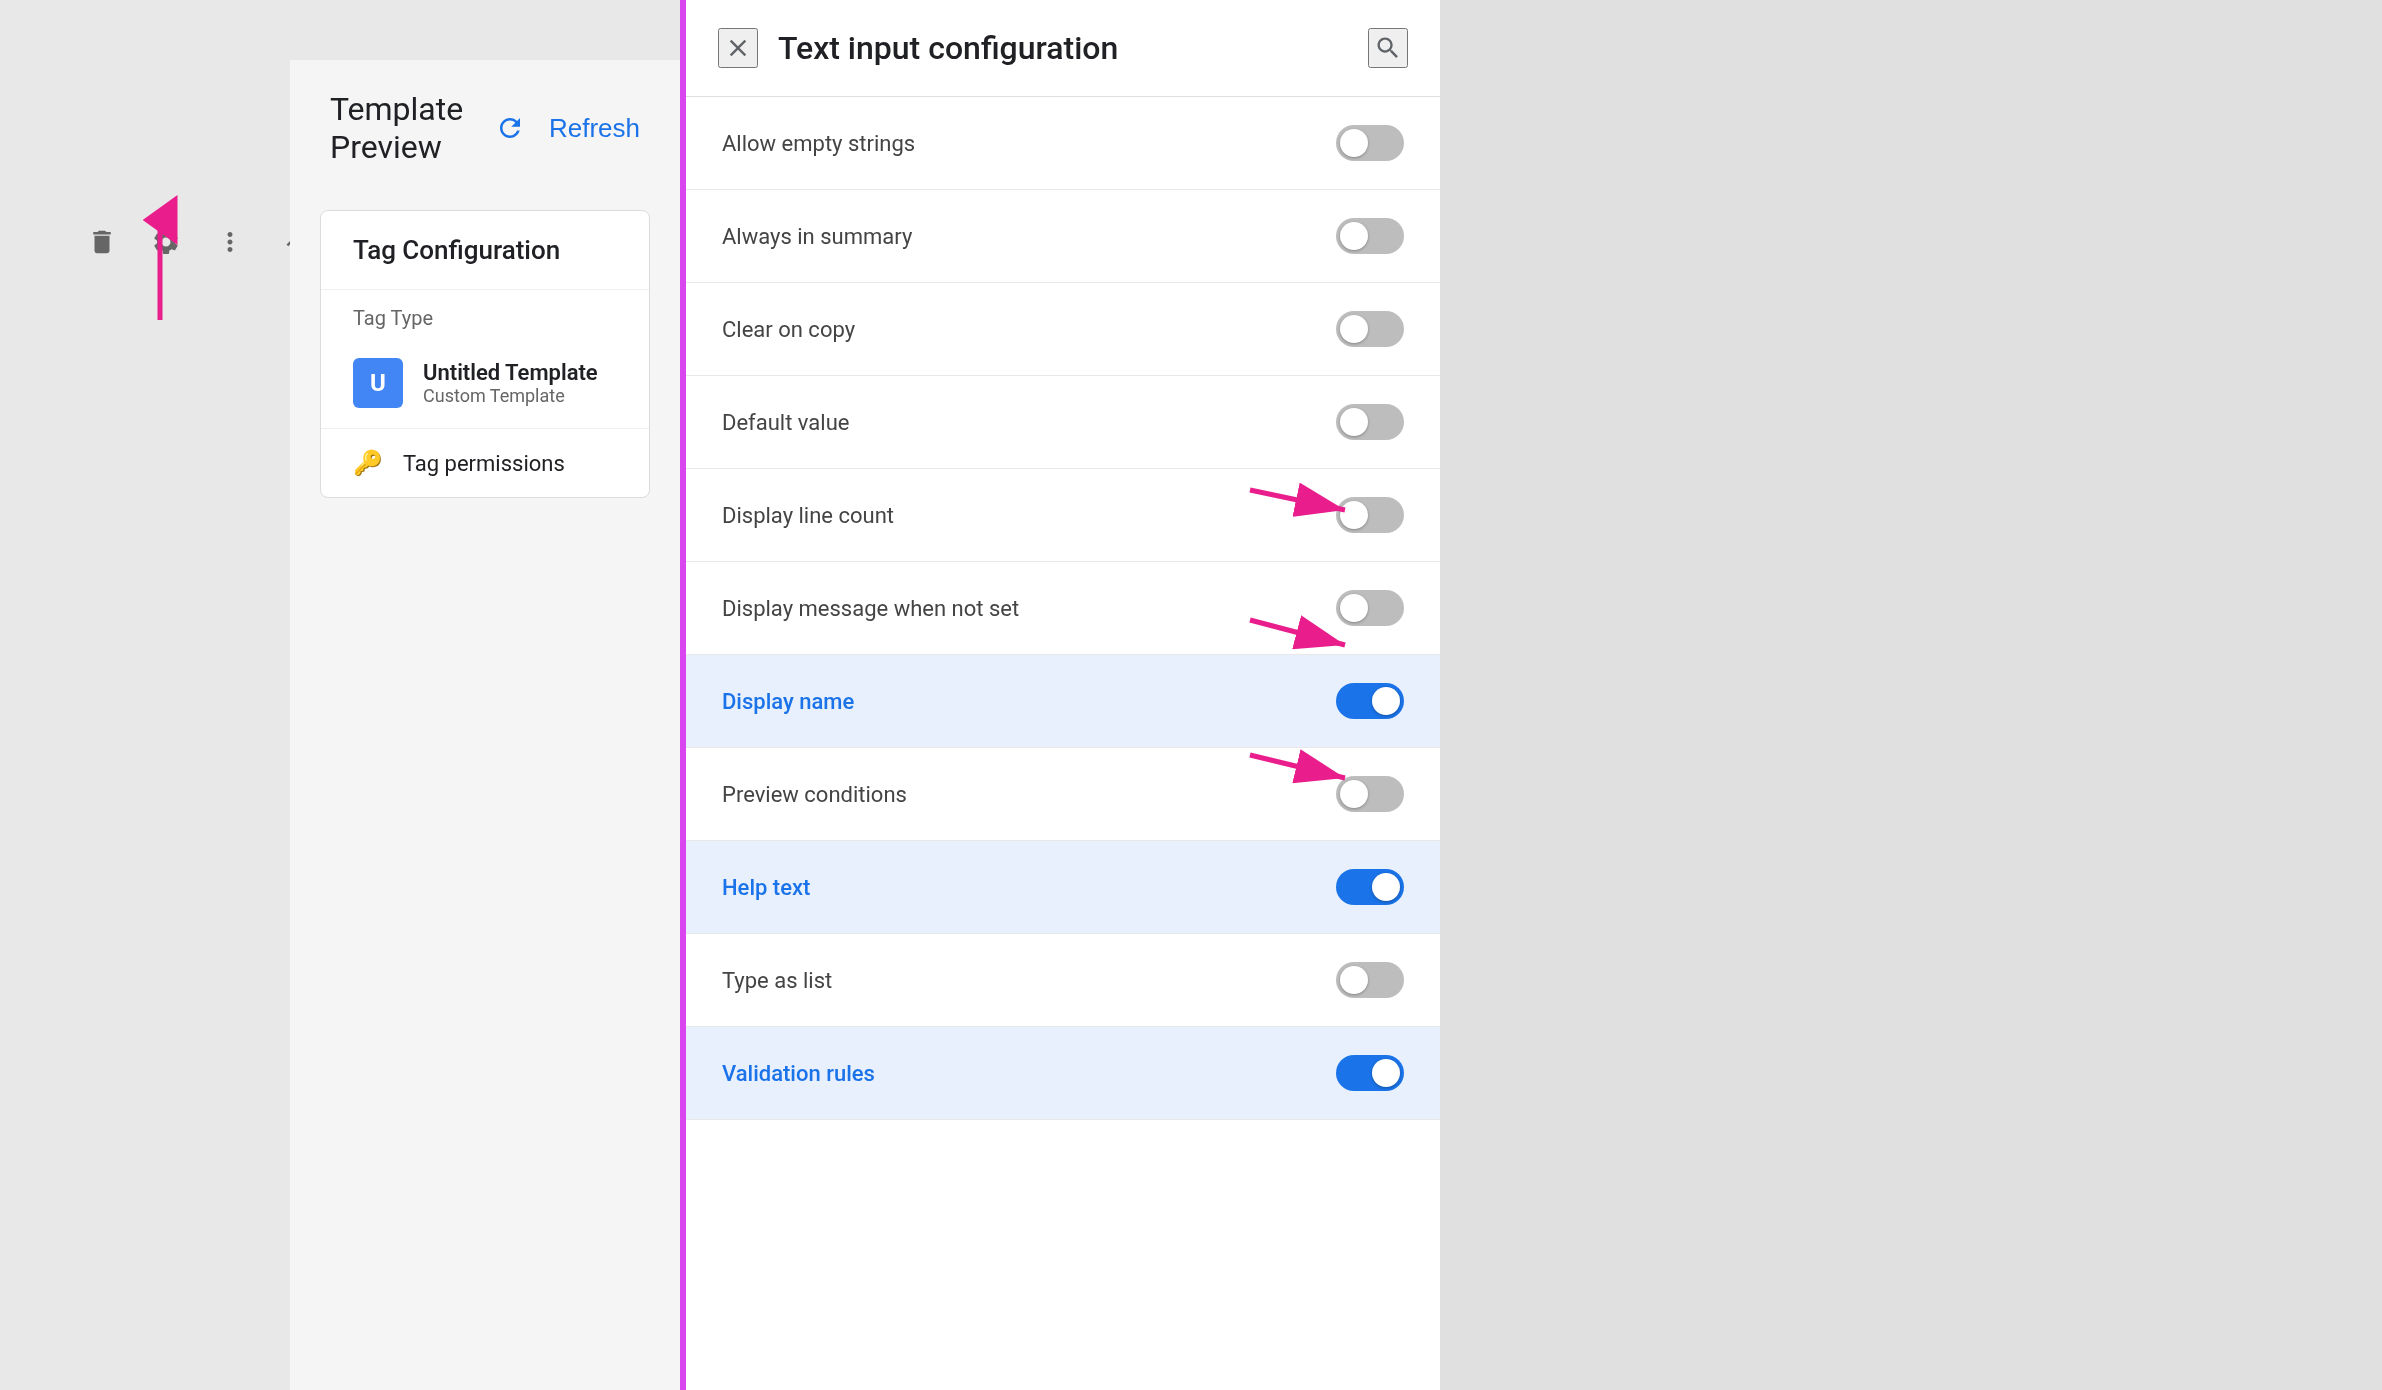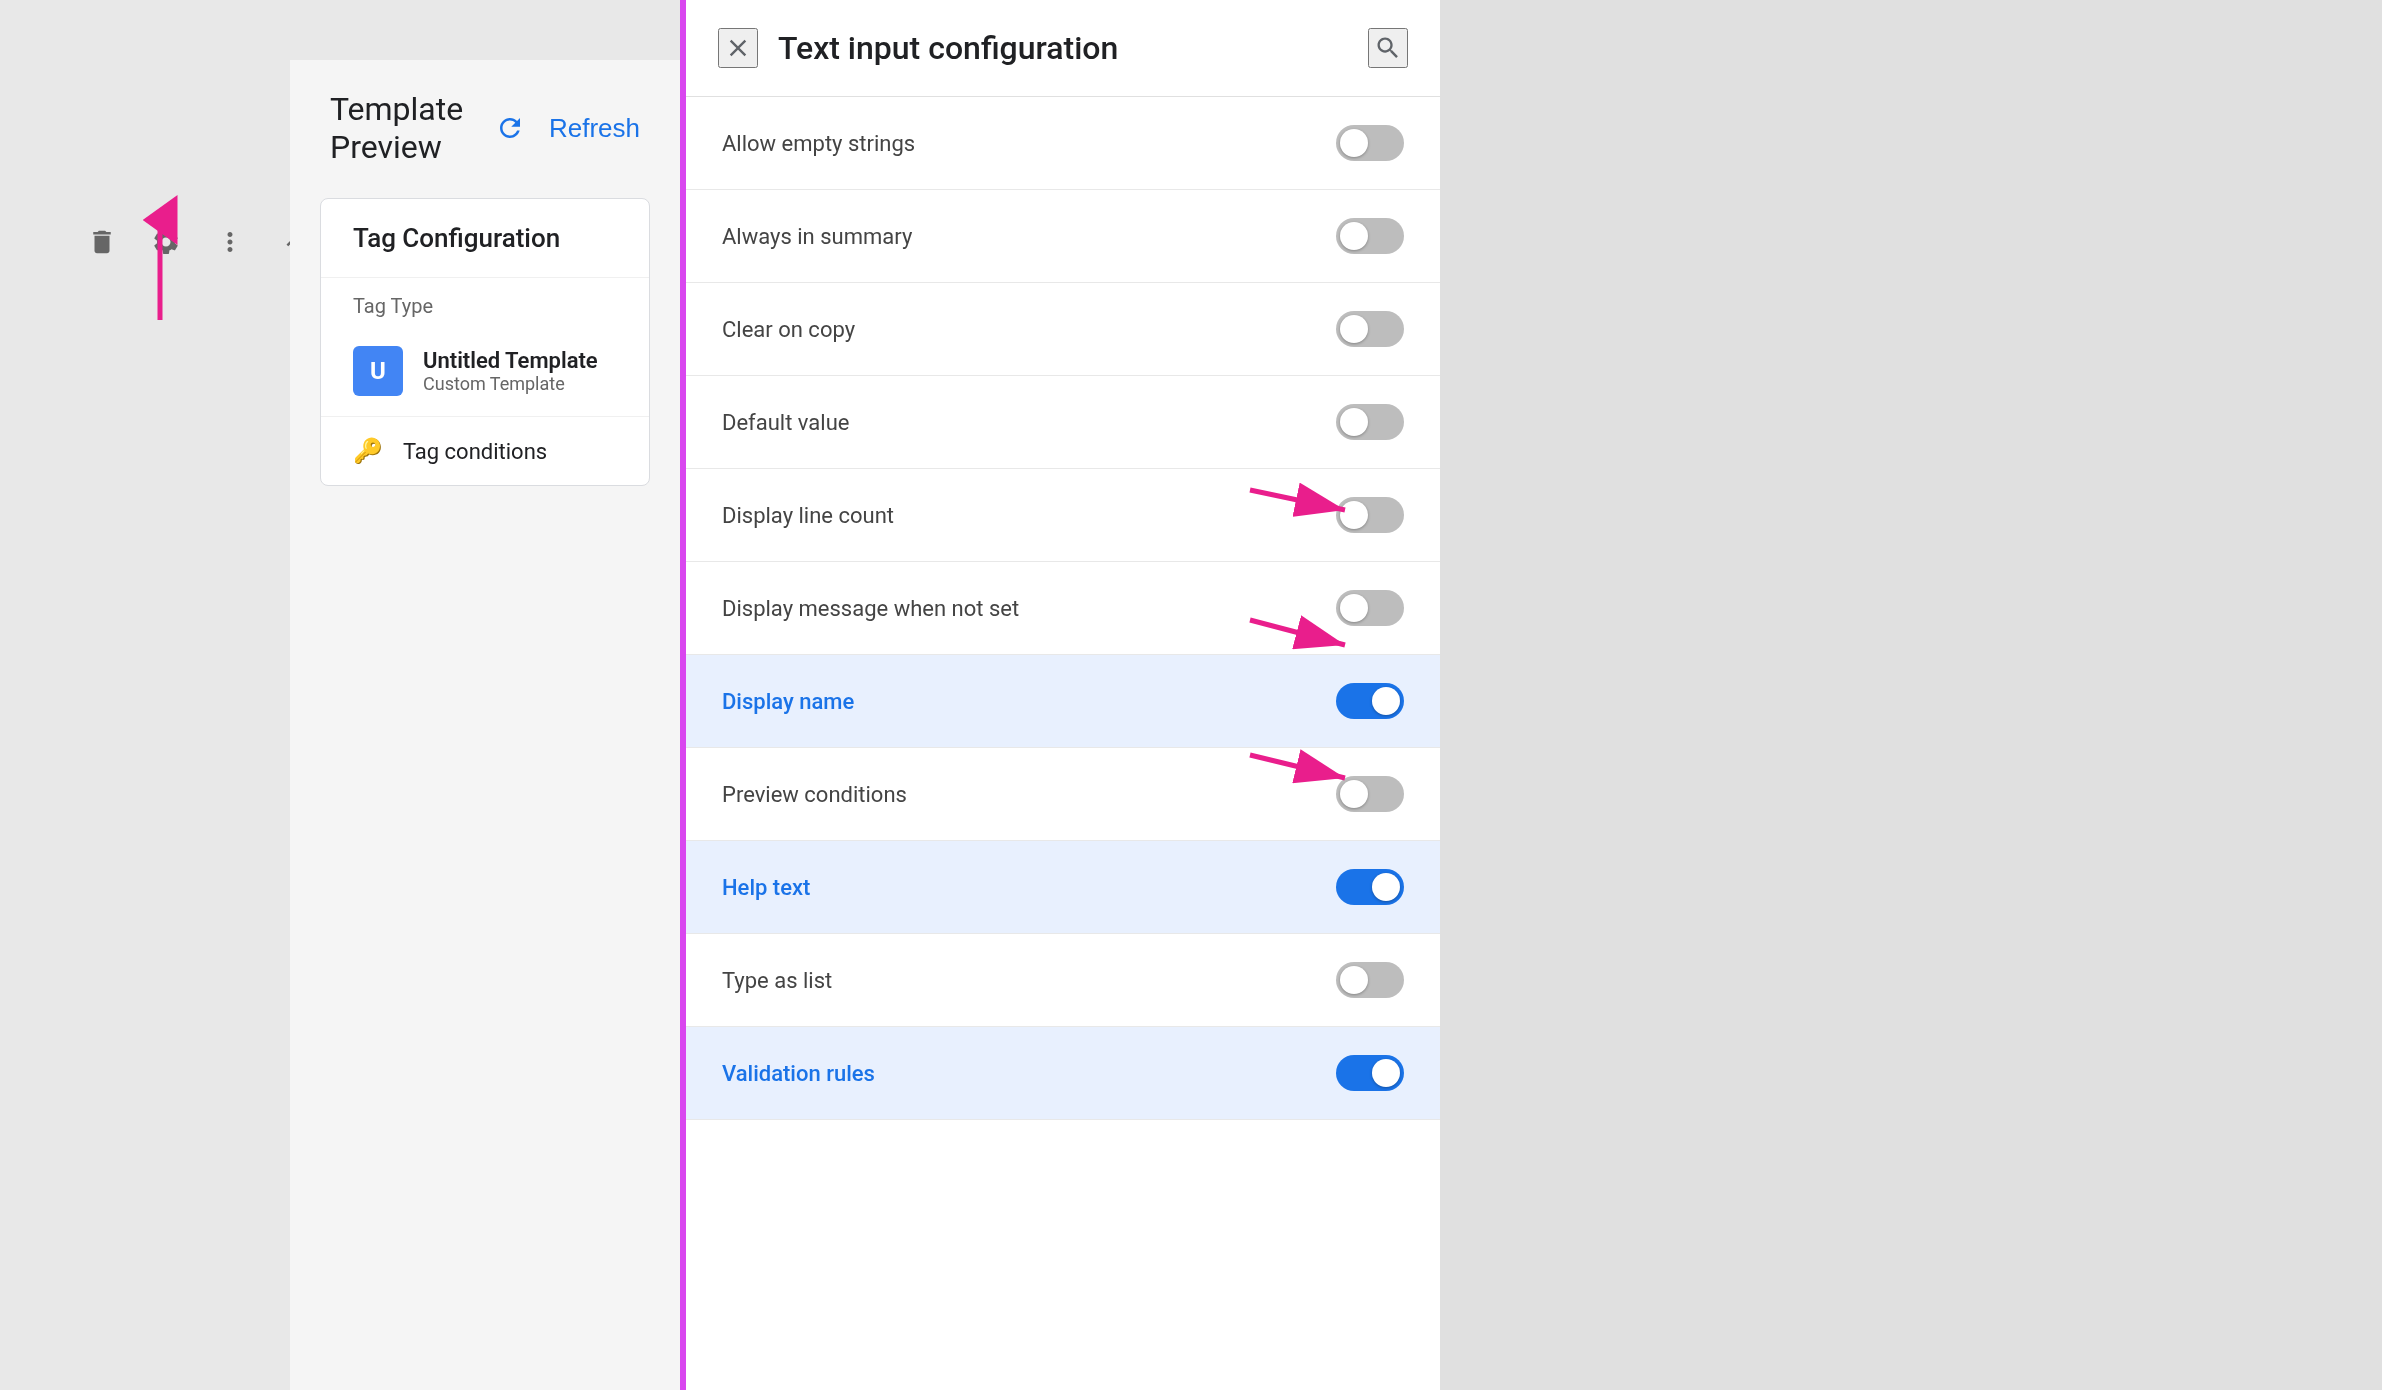--- a/index.html
+++ b/index.html
@@ -83,21 +83,21 @@
       border: none;
     }
 
     .refresh-icon {
       width: 30px;
       height: 30px;
     }
 
     
     .tag-config-section {
-      margin: 12px 30px;
+      margin: 24px 30px;
       background: white;
       border-radius: 8px;
       border: 1px solid #dadce0;
       overflow: hidden;
     }
 
     .tag-config-header {
       padding: 24px 32px;
       font-size: 26px;
       font-weight: 500;
@@ -349,21 +349,21 @@
       <div class="tag-item">
         <div class="tag-icon-u">U</div>
         <div class="tag-item-info">
           <div class="tag-name">Untitled Template</div>
           <div class="tag-type">Custom Template</div>
         </div>
       </div>
 
       <div class="tag-permissions-item">
         <span class="key-icon">🔑</span>
-        <span class="tag-permissions-label">Tag conditions</span>
+        <span class="tag-permissions-label">Tag permissions</span>
       </div>
     </div>
   </div>
 </div>
 
 <div class="config-panel">
   <div class="config-header">
     <button class="config-close-btn">
       <svg width="28" height="28" viewBox="0 0 24 24" fill="#5f6368">
         <path d="M19 6.41L17.59 5 12 10.59 6.41 5 5 6.41 10.59 12 5 17.59 6.41 19 12 13.41 17.59 19 19 17.59 13.41 12z"></path>

